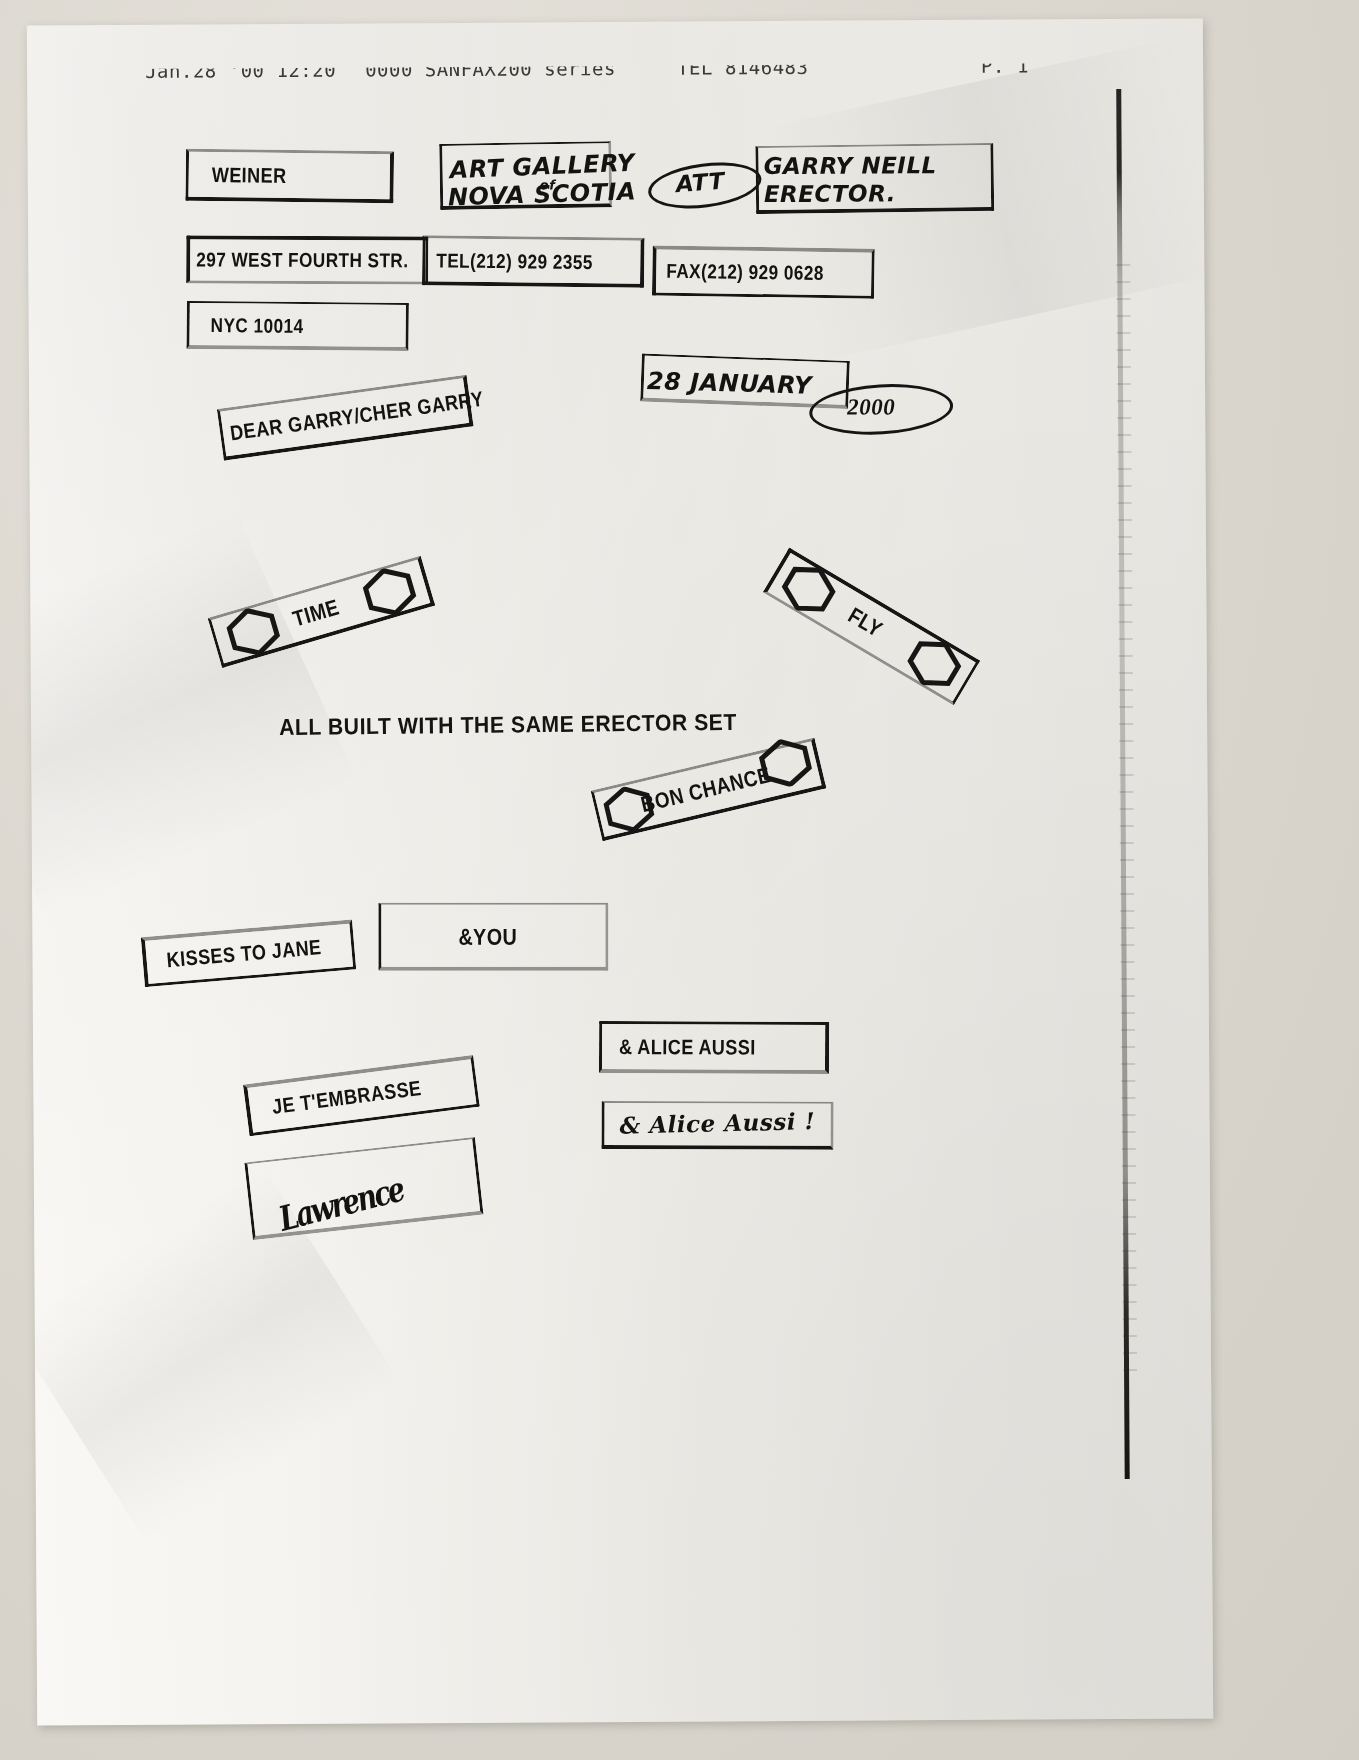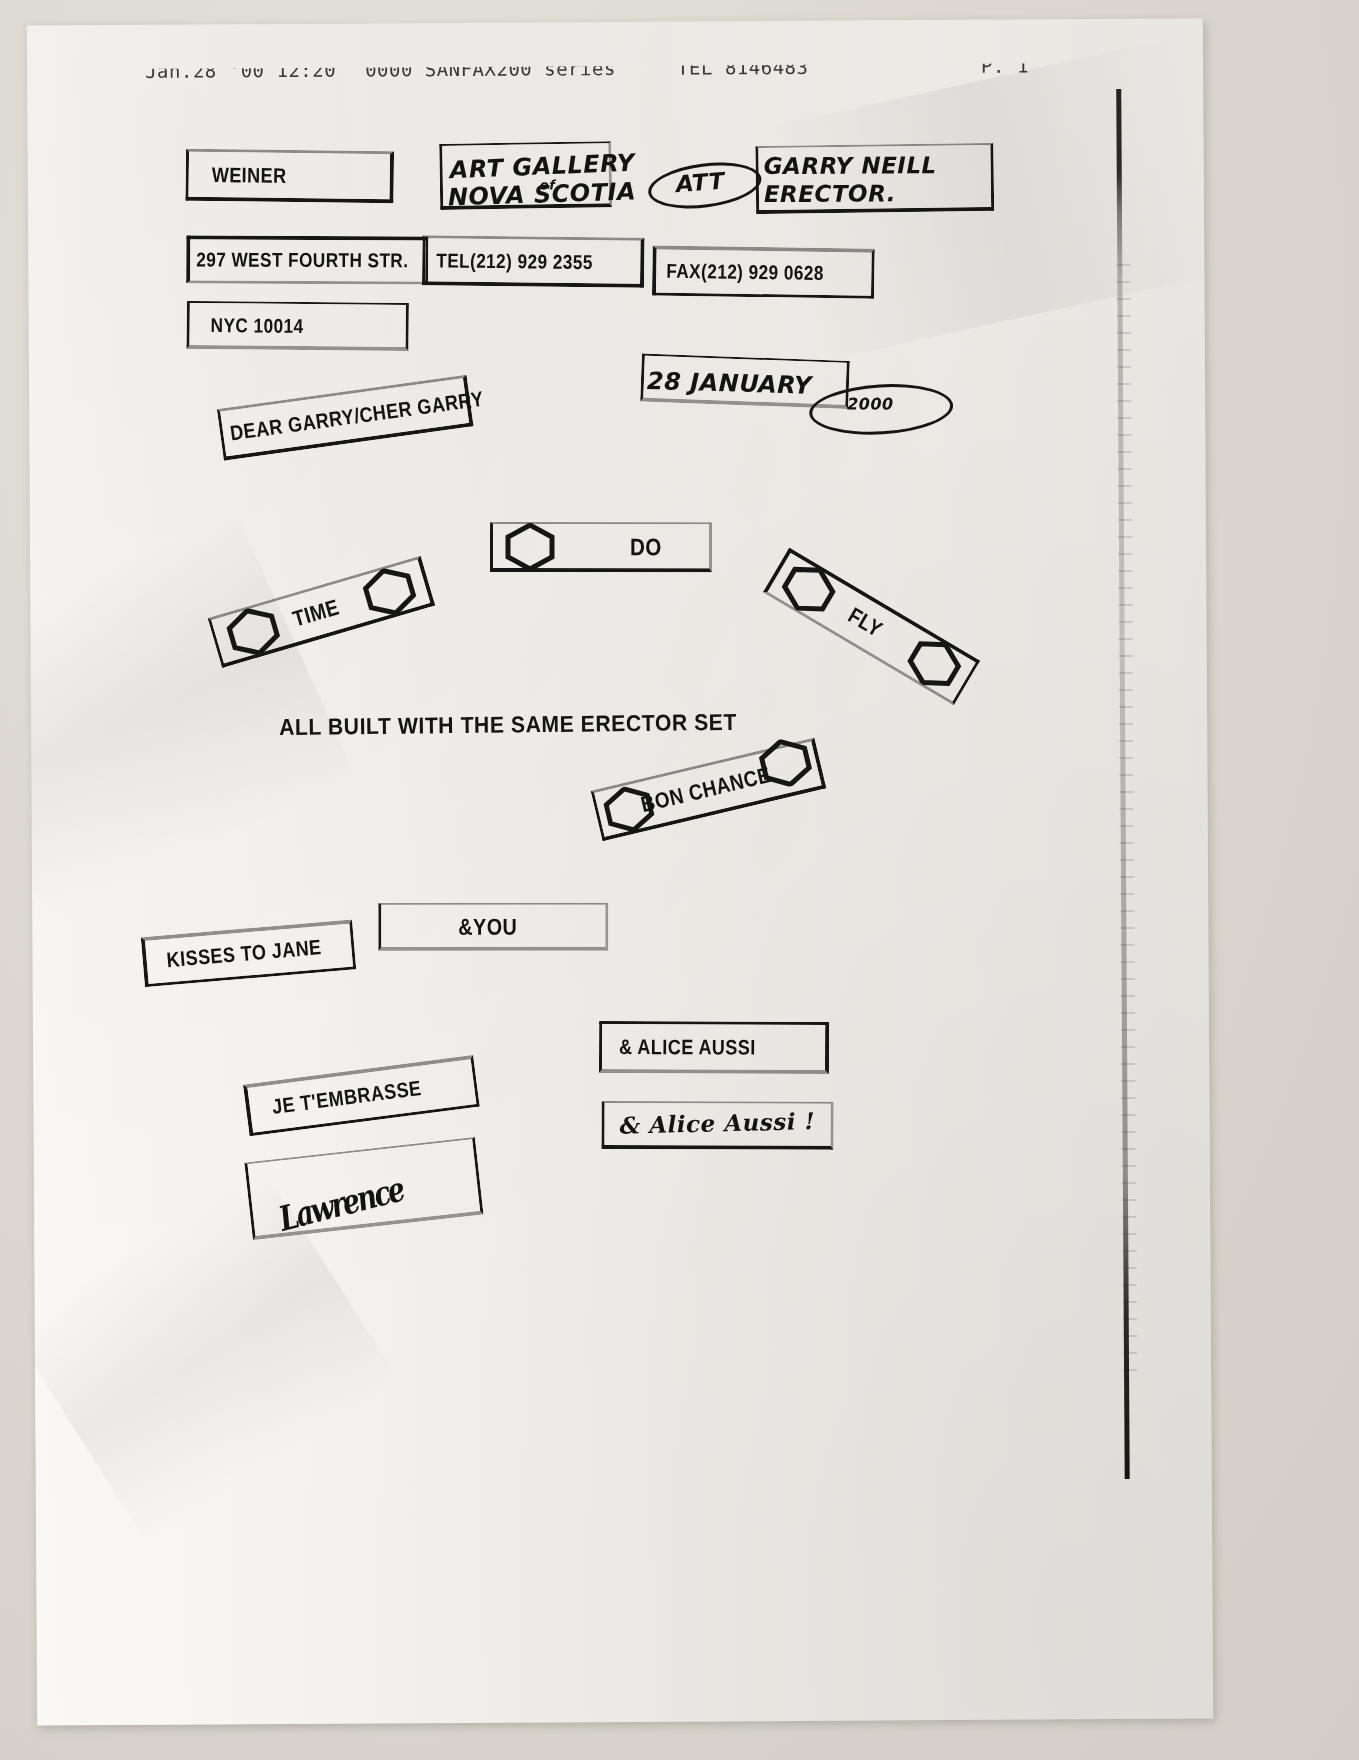--- a/index.html
+++ b/index.html
@@ -251,29 +251,22 @@
     <div class="stamp" style="left:190px; top:368px; width:252px; height:52px; transform:rotate(-7.5deg);">
       <div class="frame r1 faint"></div>
       <span class="txt blocky" style="font-size:21px; margin-left:10px;">DEAR GARRY/CHER GARRY</span>
     </div>
 
     <div class="stamp" style="left:612px; top:336px; width:208px; height:48px; transform:rotate(2.4deg);">
       <div class="frame r3 faint-b"></div>
     </div>
     <div class="hand" style="position:absolute; left:618px; top:348px; font-size:24px; transform:rotate(2deg);">28 JANUARY</div>
     <div class="ellipse-ink" style="left:780px; top:364px; width:138px; height:44px; transform:rotate(-3deg);"></div>
-    <div class="hand" style="position:absolute; left:818px; top:374px; font-size:16px;">2000</div>
-
-    <div class="stamp" style="left:460px; top:500px; width:222px; height:50px; transform:rotate(0.4deg);">
-      <div class="frame r3 faint faint-r"></div>
-      <svg class="hex" width="52" height="48" viewBox="0 0 52 48" style="left:14px; top:1px;">
-        <polygon points="26,2 48,14 48,34 26,46 4,34 4,14" fill="none" stroke="#161615" stroke-width="5"></polygon>
-      </svg>
-      <span class="txt blocky" style="font-size:24px; margin-left:140px;">DO</span>
-    </div>
+    <div class="hand" style="position:absolute; left:818px; top:374px; font-size:23px;font-family:Liberation Serif, serif;">2000</div>
+
 
     <div class="stamp" style="left:180px; top:562px; width:222px; height:52px; transform:rotate(-16deg);">
       <div class="frame r1 faint"></div>
       <svg class="hex" width="52" height="48" viewBox="0 0 52 48" style="left:14px; top:2px;">
         <polygon points="26,2 48,14 48,34 26,46 4,34 4,14" fill="none" stroke="#161615" stroke-width="5"></polygon>
       </svg>
       <span class="txt blocky" style="font-size:22px; margin-left:82px;">TIME</span>
       <svg class="hex" width="52" height="48" viewBox="0 0 52 48" style="left:156px; top:2px;">
         <polygon points="26,2 48,14 48,34 26,46 4,34 4,14" fill="none" stroke="#161615" stroke-width="5"></polygon>
       </svg>
@@ -301,21 +294,21 @@
       <svg class="hex" width="52" height="48" viewBox="0 0 52 48" style="left:170px; top:-6px;">
         <polygon points="26,2 48,14 48,34 26,46 4,34 4,14" fill="none" stroke="#161615" stroke-width="5"></polygon>
       </svg>
     </div>
 
     <div class="stamp" style="left:110px; top:904px; width:212px; height:50px; transform:rotate(-4.5deg);">
       <div class="frame r2 faint"></div>
       <span class="txt blocky" style="font-size:21px; margin-left:24px;">KISSES TO JANE</span>
     </div>
 
-    <div class="stamp" style="left:346px; top:880px; width:230px; height:48px; transform:rotate(0.3deg);">
+    <div class="stamp" style="left:346px; top:880px; width:230px; height:68px; transform:rotate(0.3deg);">
       <div class="frame r3 faint faint-b faint-r"></div>
       <span class="txt blocky" style="font-size:23px; margin-left:80px;">&amp;YOU</span>
     </div>
 
     <div class="stamp" style="left:566px; top:1000px; width:230px; height:52px; transform:rotate(0.6deg);">
       <div class="frame r1 faint-b"></div>
       <span class="txt blocky" style="font-size:21px; margin-left:20px;">&amp; ALICE AUSSI</span>
     </div>
 
     <div class="stamp" style="left:568px; top:1080px; width:232px; height:48px; transform:rotate(0.5deg);">

